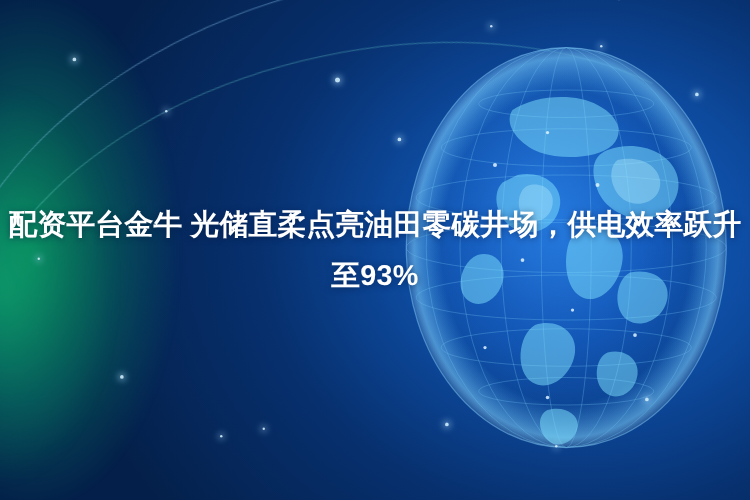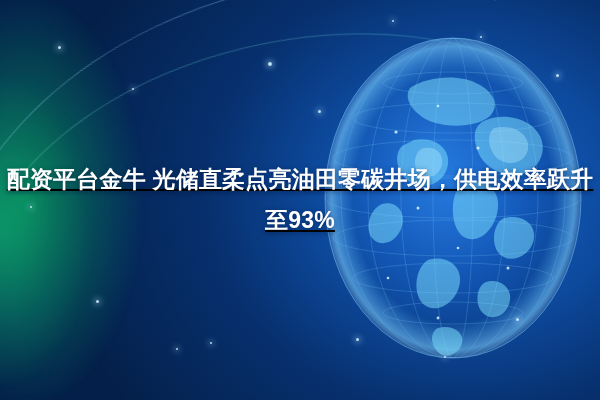--- a/index.html
+++ b/index.html
@@ -93,21 +93,20 @@
     left: 0;
     top: 0;
     width: 600px;
     height: 400px;
     display: flex;
     align-items: center;
     justify-content: center;
     padding: 0 6px;
     box-sizing: border-box;
     pointer-events: none;
-    text-decoration: underline;
   }
   .headline-text {
     color: #ffffff;
     font-size: 23px;
     line-height: 41px;
     font-weight: 700;
     text-align: center;
     letter-spacing: 0.2px;
     text-shadow: 0 1px 5px rgba(0,20,60,0.55);
     max-width: 592px;

